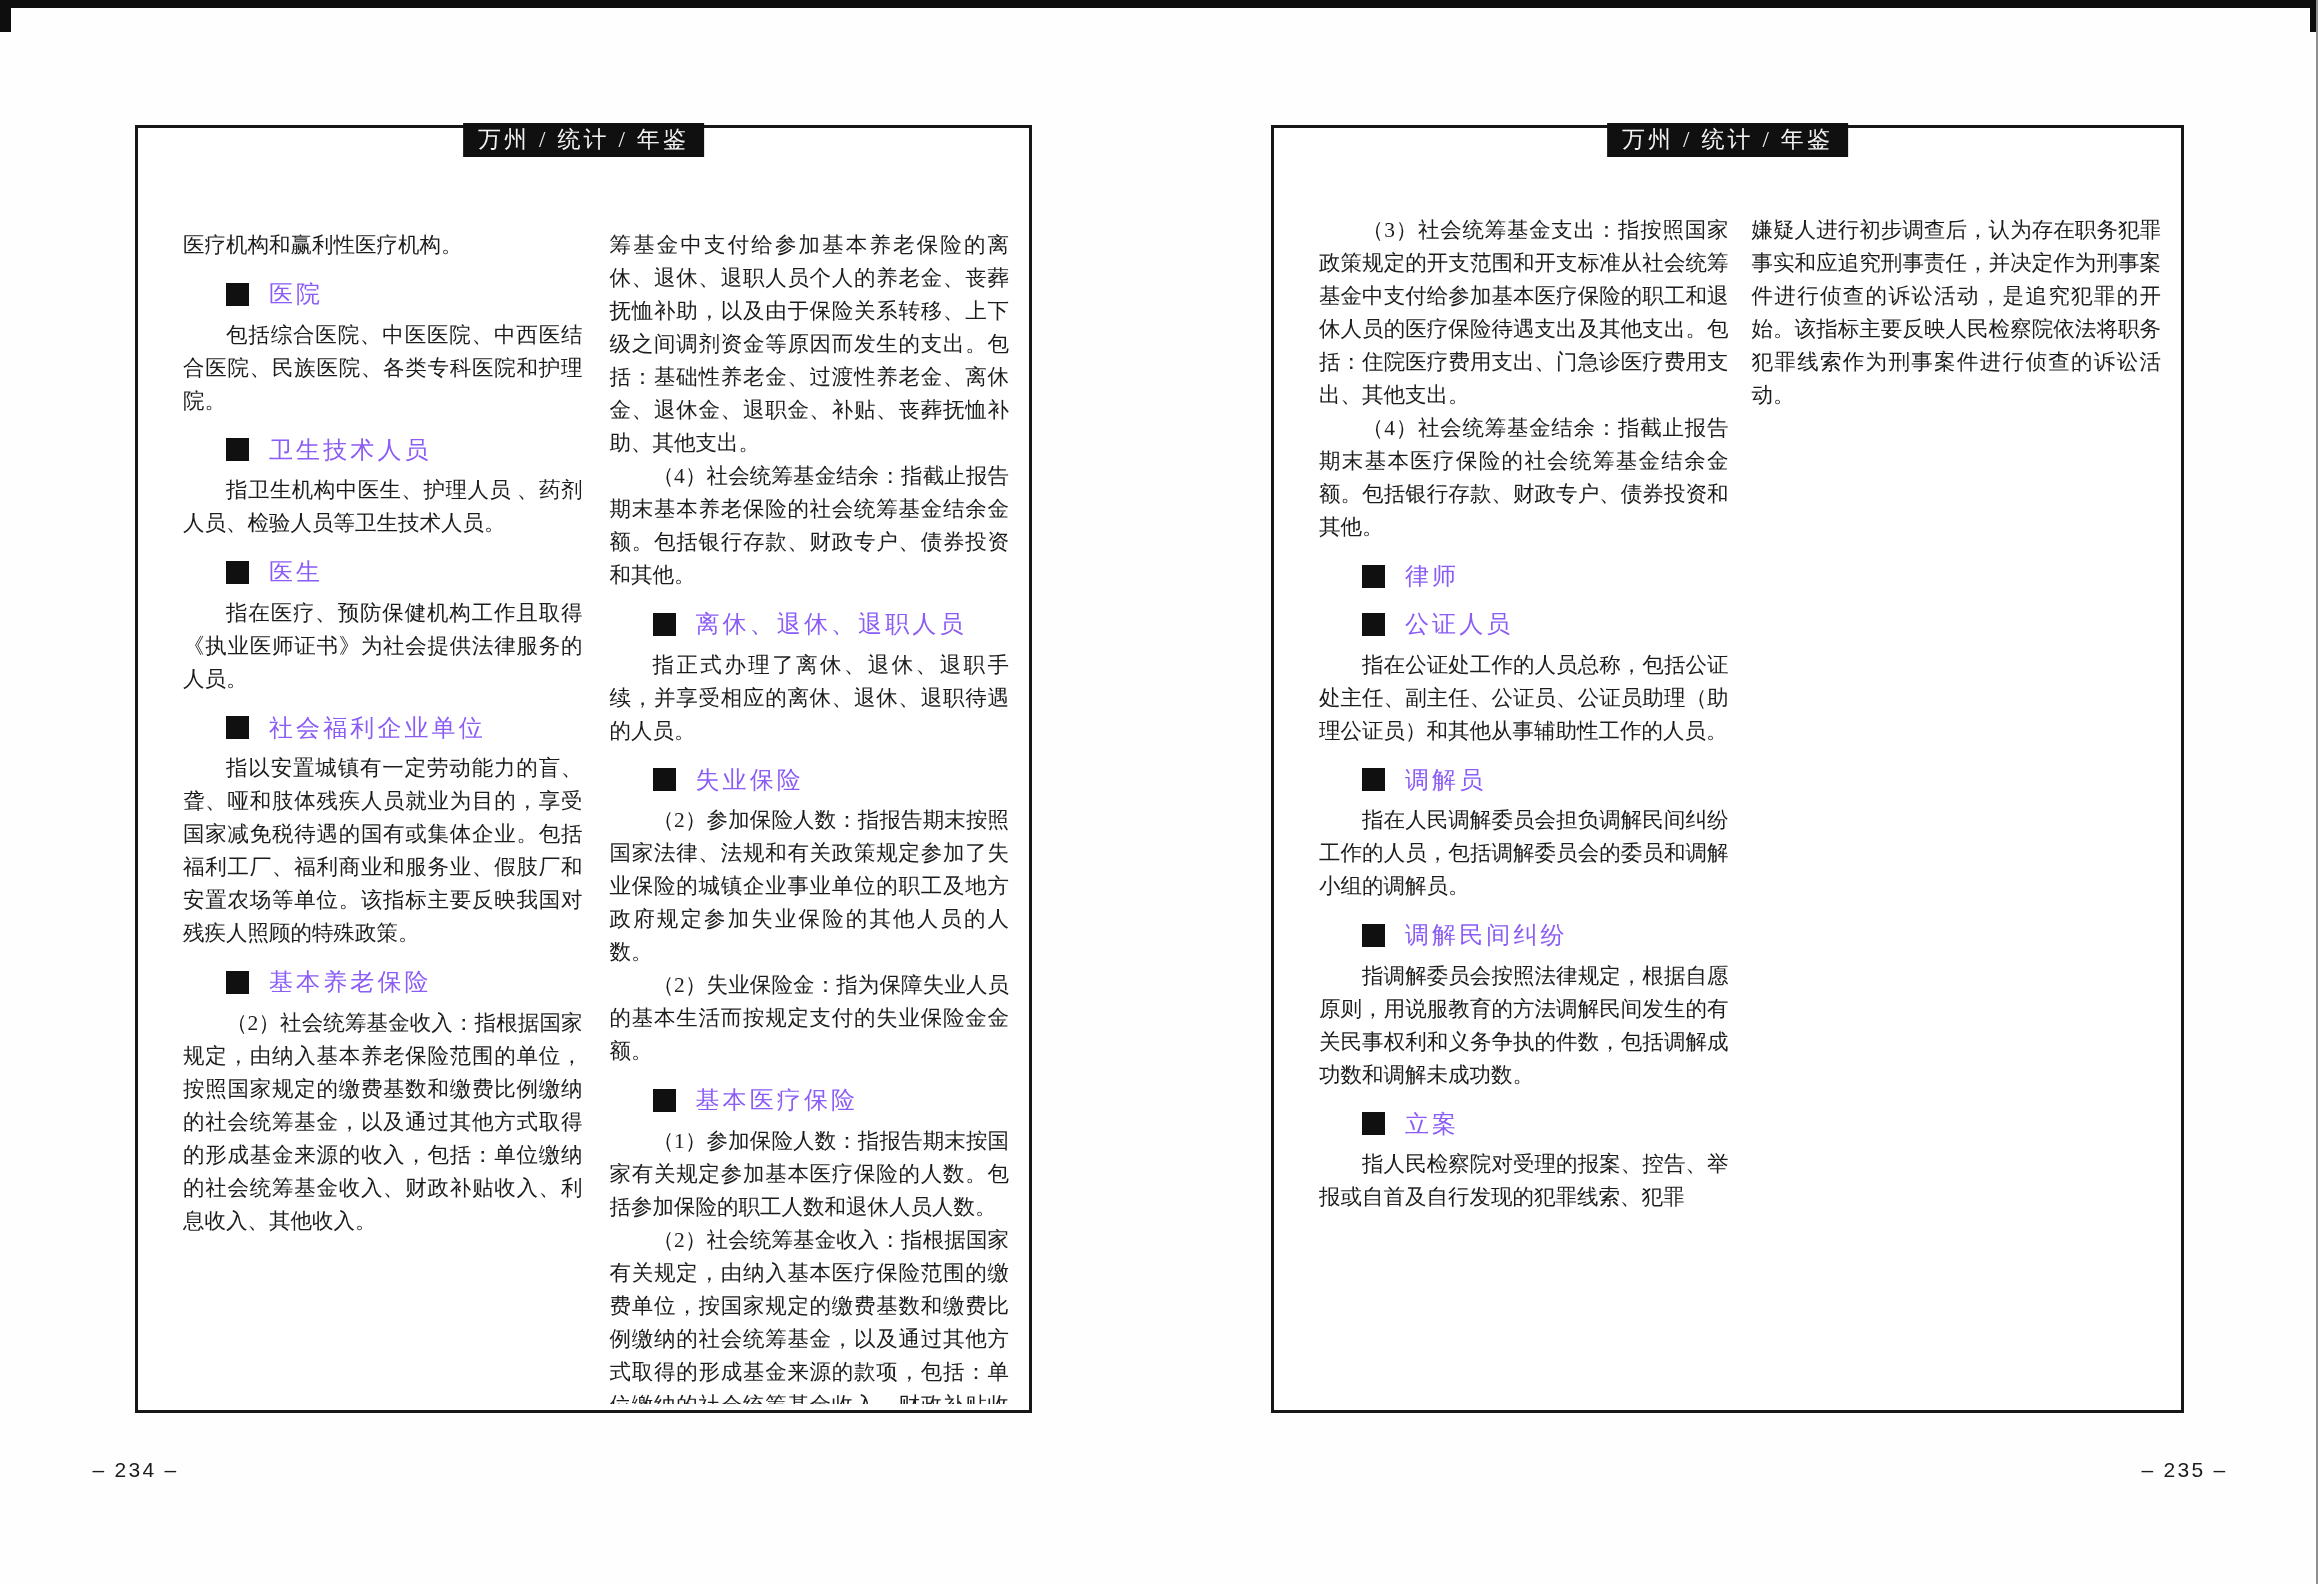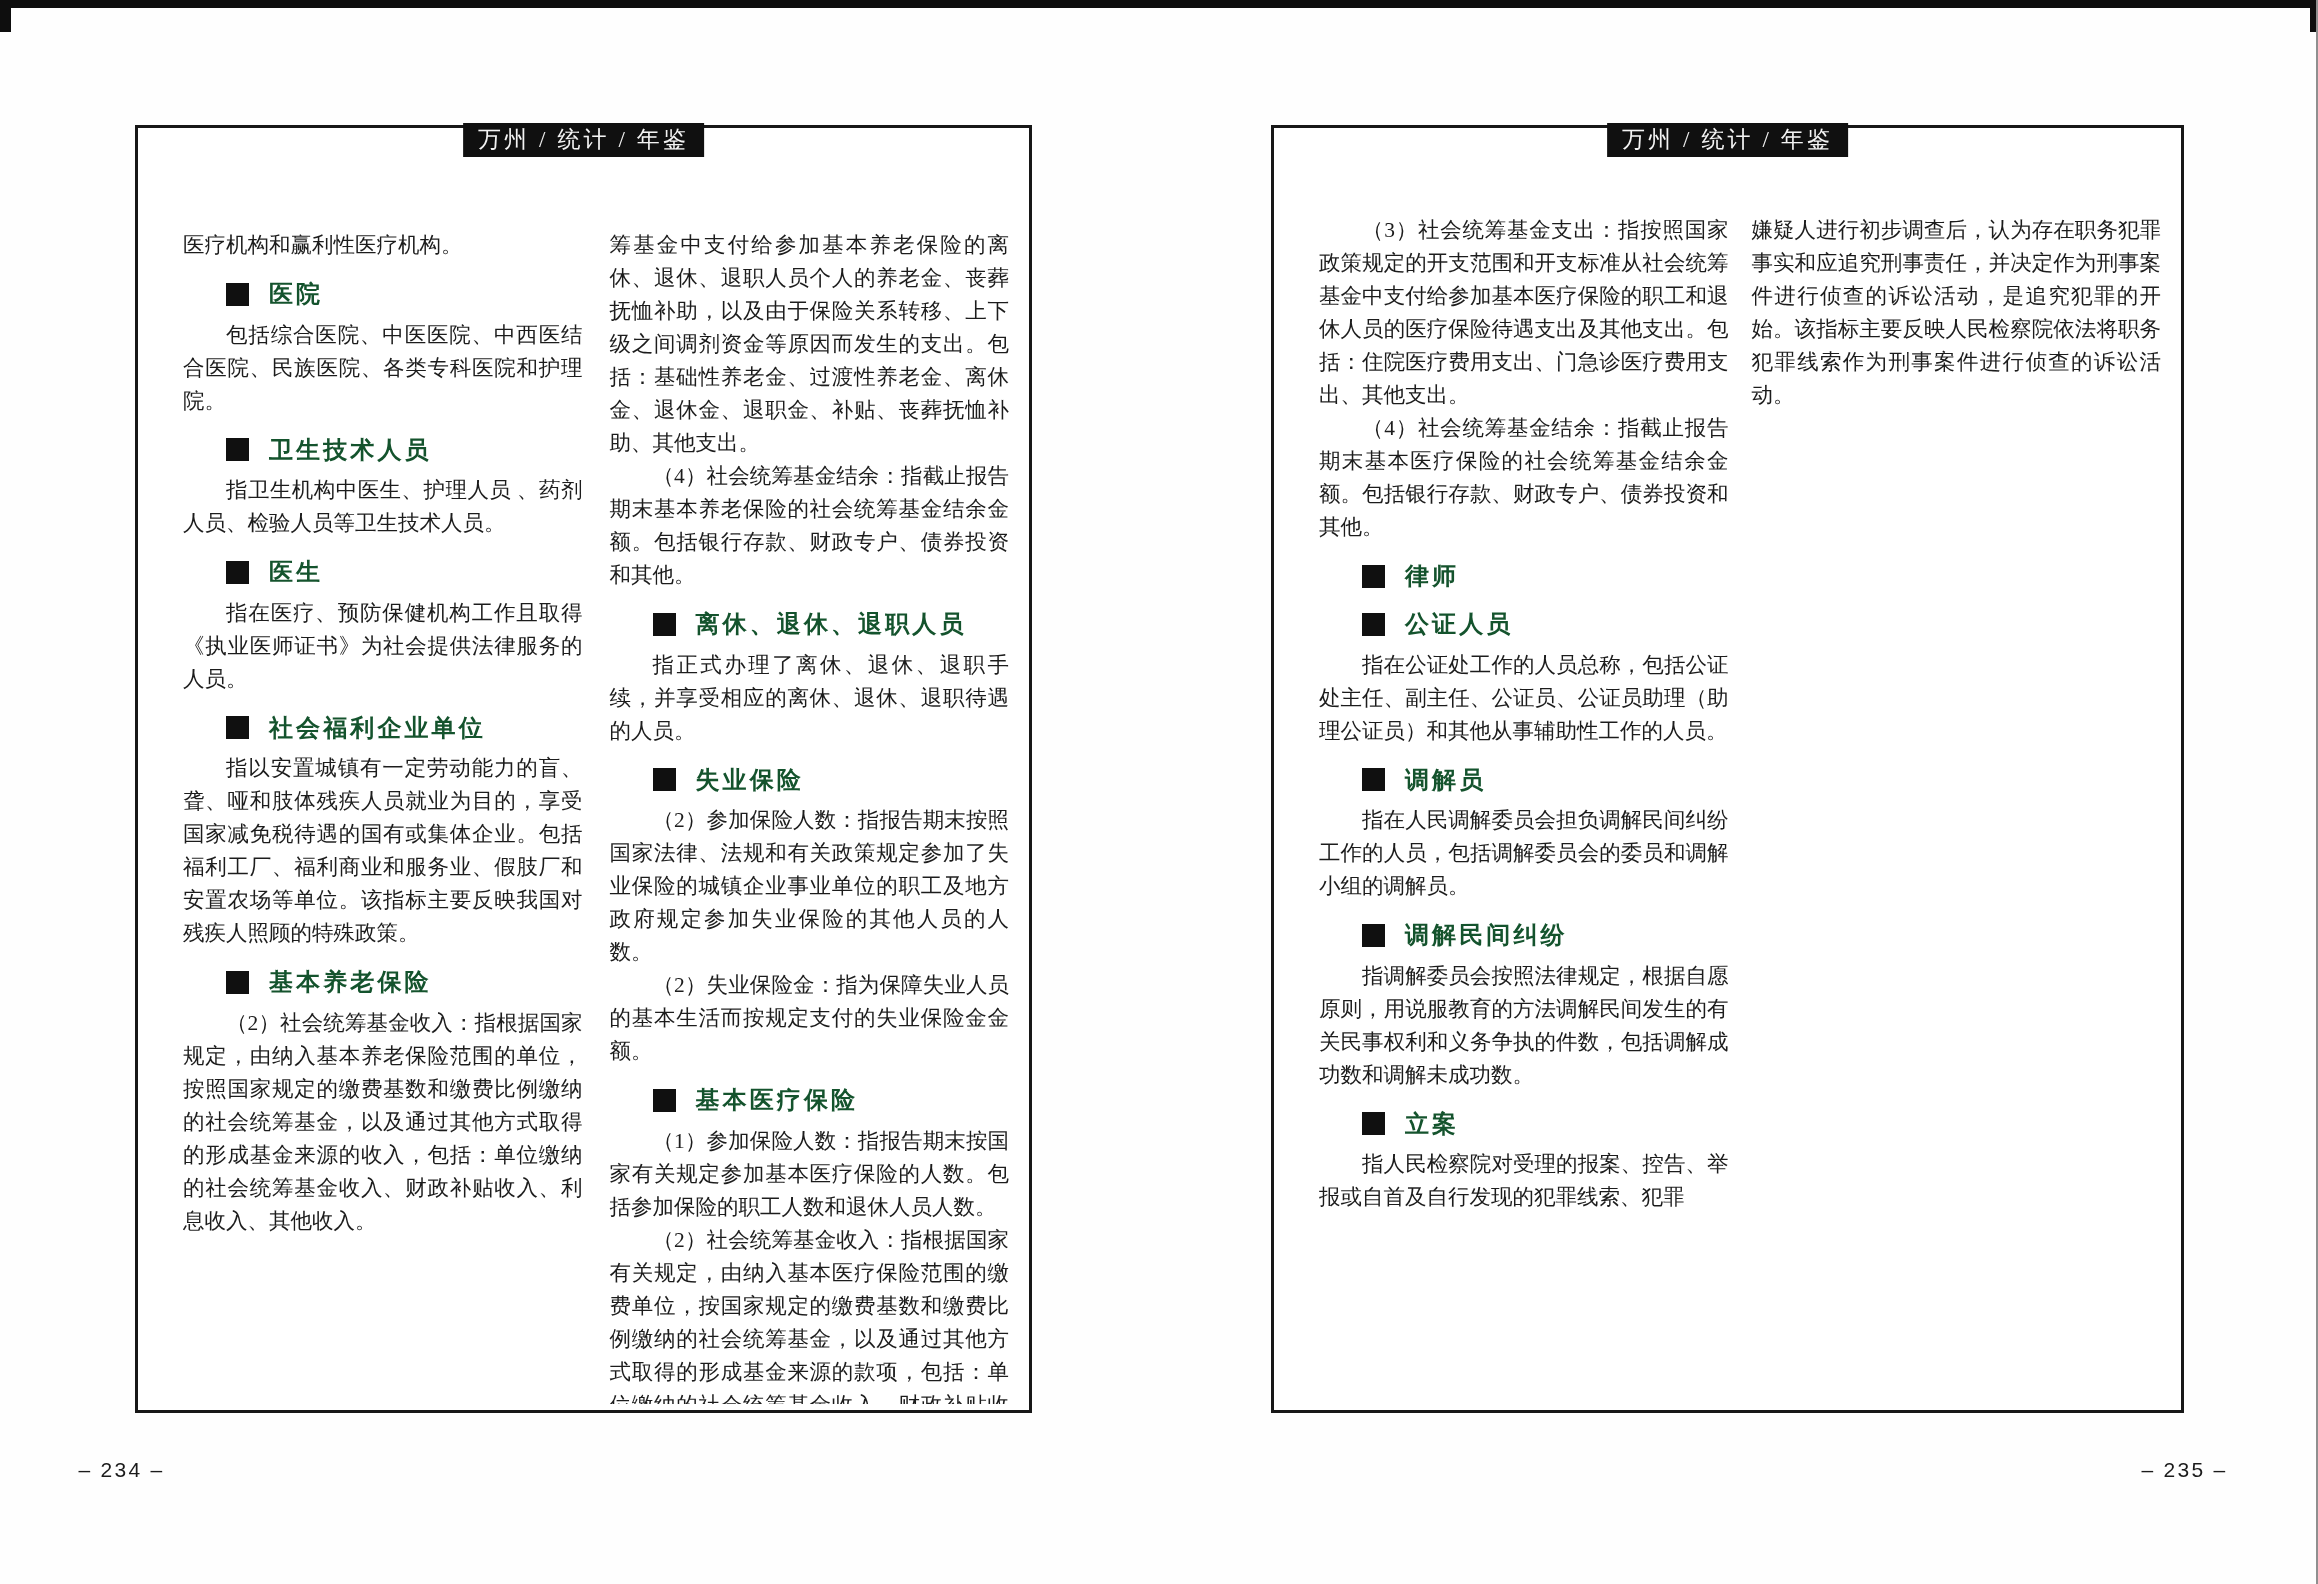--- a/index.html
+++ b/index.html
@@ -37,31 +37,31 @@
 
   .para{
     margin:0;font-size:21.5px;line-height:33px;color:#1c1c1c;
     text-align:justify;text-indent:2em;
   }
   .para.cont{text-indent:0;}
 
   .h{
     display:flex;align-items:center;gap:20px;
     margin:16px 0 8.5px 0;padding-left:43px;
-    font-weight:bold;font-size:24px;letter-spacing:3.1px;color:#14532d;
+    font-weight:normal;font-size:24px;letter-spacing:3.1px;color:#8b5cf6;
     white-space:nowrap;
   }
   .h .sq{width:23px;height:23px;background:#101010;flex:0 0 auto;}
 
   .pagenum{
     position:absolute;top:1458px;width:169px;text-align:center;
     font-family:"Liberation Sans","DejaVu Sans",sans-serif;
     font-size:21px;letter-spacing:2.3px;color:#1b1b1b;white-space:nowrap;
   }
-  .pagenum-left{left:37px;}
+  .pagenum-left{left:51px;}
   .pagenum-right{left:2100px;}
 </style>
 </head>
 <body>
 
 <div class="canvas">
   <div class="topbar"></div>
   <div class="nub-left"></div>
   <div class="nub-right"></div>
   <div class="edge-right"></div>

